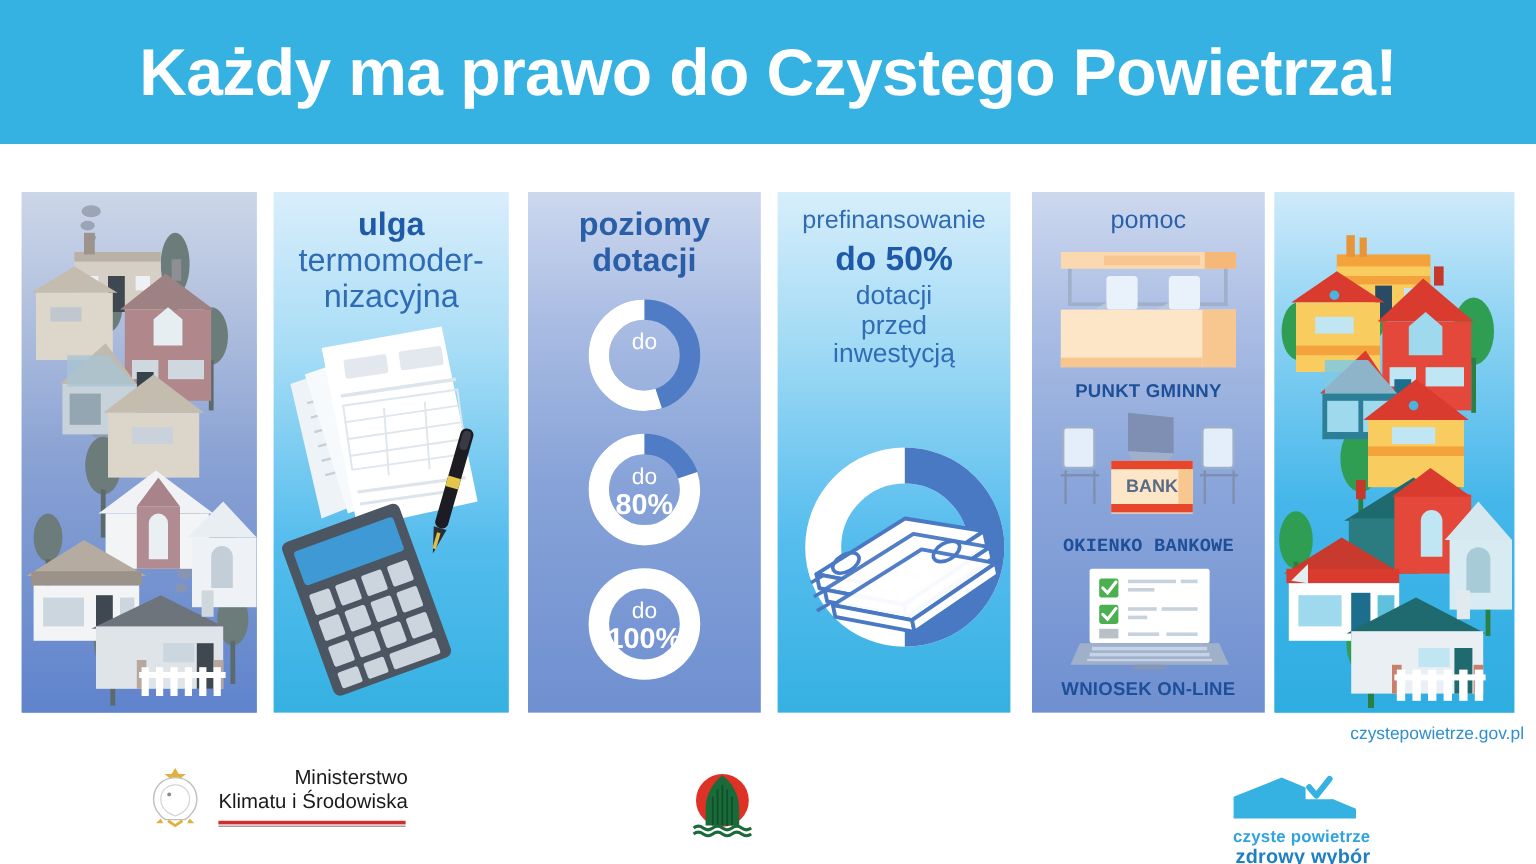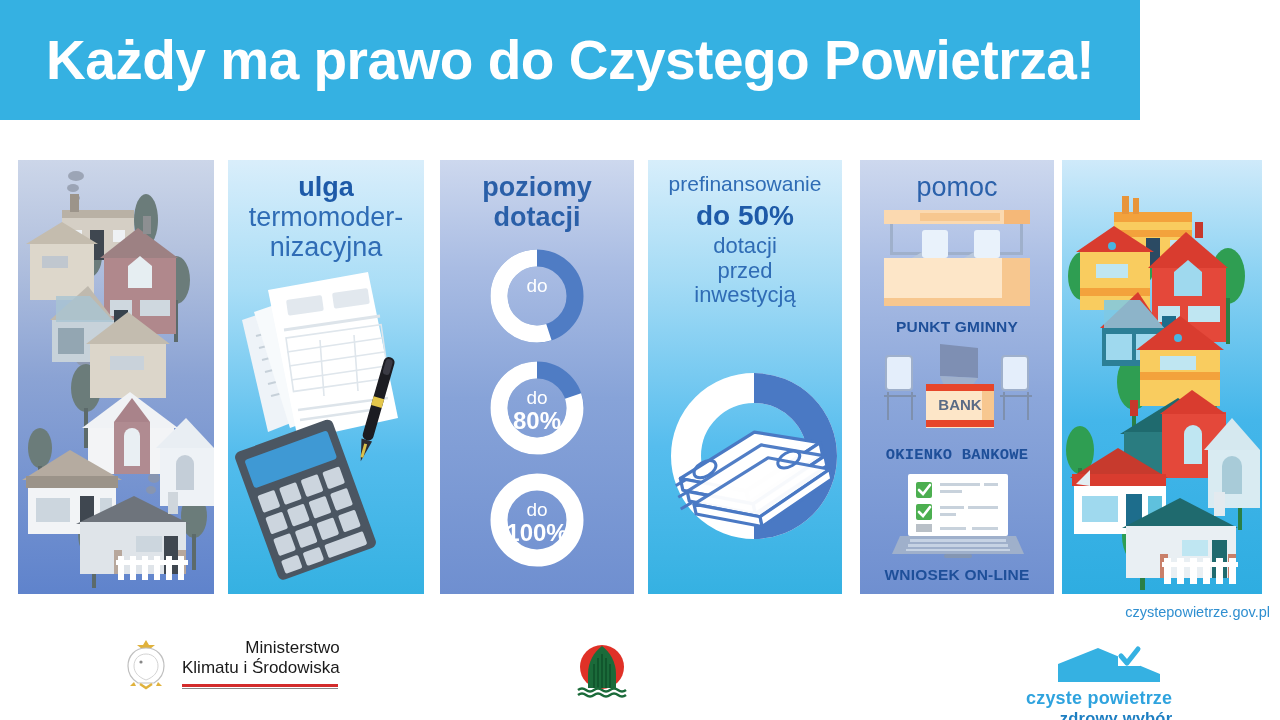--- a/index.html
+++ b/index.html
@@ -7,21 +7,21 @@
   html, body {
     width: 1280px; height: 720px;
     background: #ffffff;
     font-family: "Liberation Sans", sans-serif;
     overflow: hidden;
   }
   #root { position: relative; width: 1280px; height: 720px; background: #ffffff; }
 
   
   .header {
-    position: absolute; left: 0; top: 0; width: 1140px; height: 120px;
+    position: absolute; left: 0; top: 0; width: 1280px; height: 120px;
     background: #35b1e2;
     display: flex; align-items: center; justify-content: center;
   }
   .header-title {
     color: #ffffff;
     font-size: 55px;
     font-weight: bold;
     letter-spacing: -0.5px;
     white-space: nowrap;
     font-family: "Liberation Sans", sans-serif;
@@ -50,21 +50,21 @@
   .panel-heading {
     position: relative; z-index: 5;
     text-align: center; padding-top: 12px;
     line-height: 1.12;
   }
   .h-bold   { font-size: 27px; font-weight: bold; color: #1e5aa8; }
   .h-light  { font-size: 27px; font-weight: normal; color: #2f6cb5; }
   .h-bold2  { font-size: 27px; font-weight: bold; color: #2a5fa8; }
   .h-reg    { font-size: 22px; font-weight: normal; color: #2f6cb5; }
   .h-big    { font-size: 28px; font-weight: bold; color: #1e5aa8; }
-  .h-pomoc  { font-size: 27px; font-weight: normal; color: #2b61ab; }
+  .h-pomoc  { font-size: 21px; font-weight: normal; color: #2b61ab; }
 
   .panel-art { position: absolute; left: 0; top: 0; width: 100%; height: 100%; z-index: 1; }
   .panel-art.below { z-index: 0; }
 
   
   .donut-label {
     position: absolute; width: 100%; text-align: center;
     color: #ffffff; line-height: 1.05; pointer-events: none;
   }
   .dl-do  { font-size: 19px; font-weight: normal; }
@@ -88,21 +88,21 @@
   .logo-ministry { position: absolute; left: 118px; top: 42px; display: flex; align-items: flex-start; }
   .ministry-text { margin-left: 12px; padding-top: 2px; }
   .ministry-line { color: #1a1a1a; font-size: 17px; line-height: 1.2; white-space: nowrap; }
   .ministry-rule { margin-top: 5px; width: 156px; height: 3px; background: #d32b2b; }
   .ministry-rule2 { margin-top: 1px; width: 156px; height: 1px; background: #888; }
 
   .logo-nfos { position: absolute; left: 570px; top: 642px; display: flex; align-items: center; }
   .nfos-text { margin-left: 10px; color: #0f6b3f; font-size: 11.5px; line-height: 1.35; white-space: nowrap; }
 
   .logo-cp { position: absolute; left: 1022px; top: 645px; }
-  .cp-t1 { color: #2fa3de; font-size: 18px; font-weight: bold; letter-spacing: .2px; }
+  .cp-t1 { color: #2fa3de; font-size: 14px; font-weight: bold; letter-spacing: .2px; }
   .cp-t2 { color: #1e7fc2; font-size: 16.5px; font-weight: bold; letter-spacing: .2px; }
 </style>
 </head>
 <body>
 
 <div id="root">
 
   <div class="header">
     <div class="header-title">Każdy ma prawo do Czystego  Powietrza!</div>
   </div>

